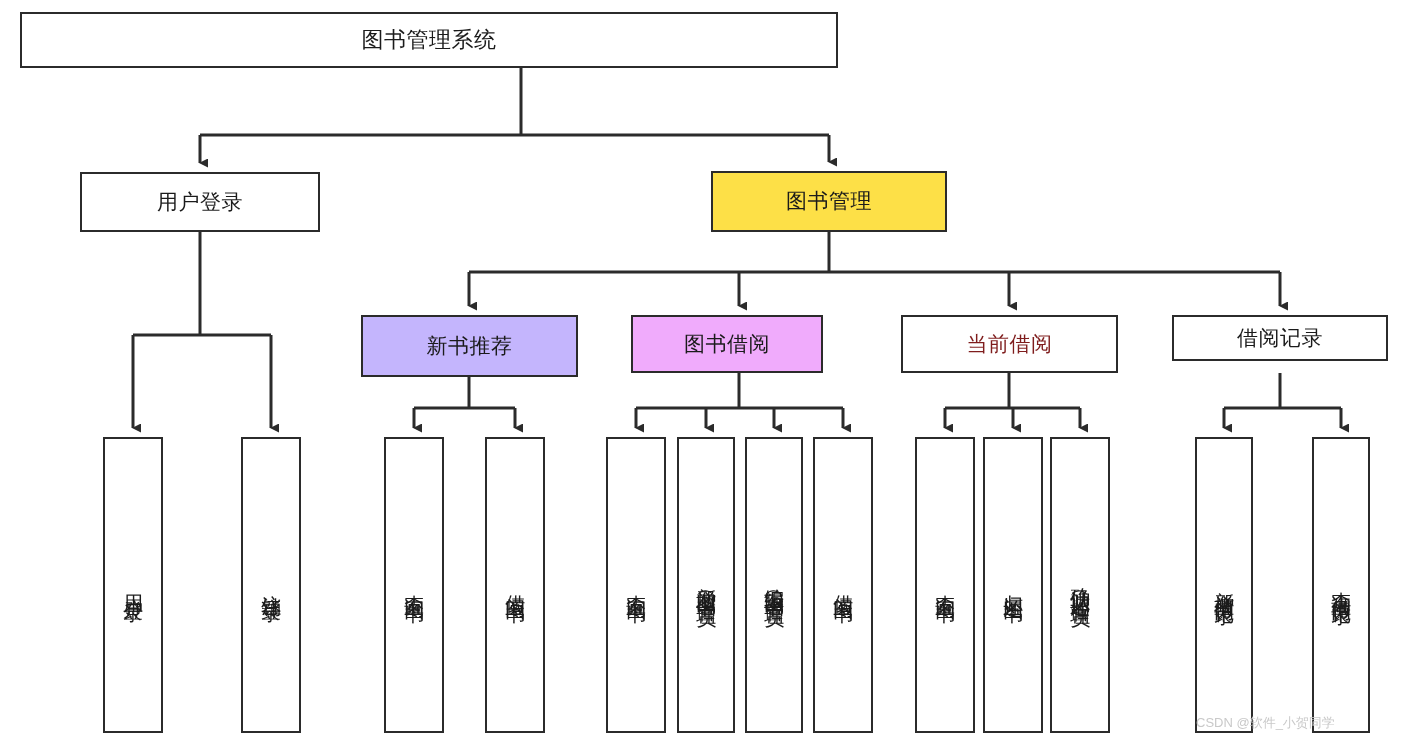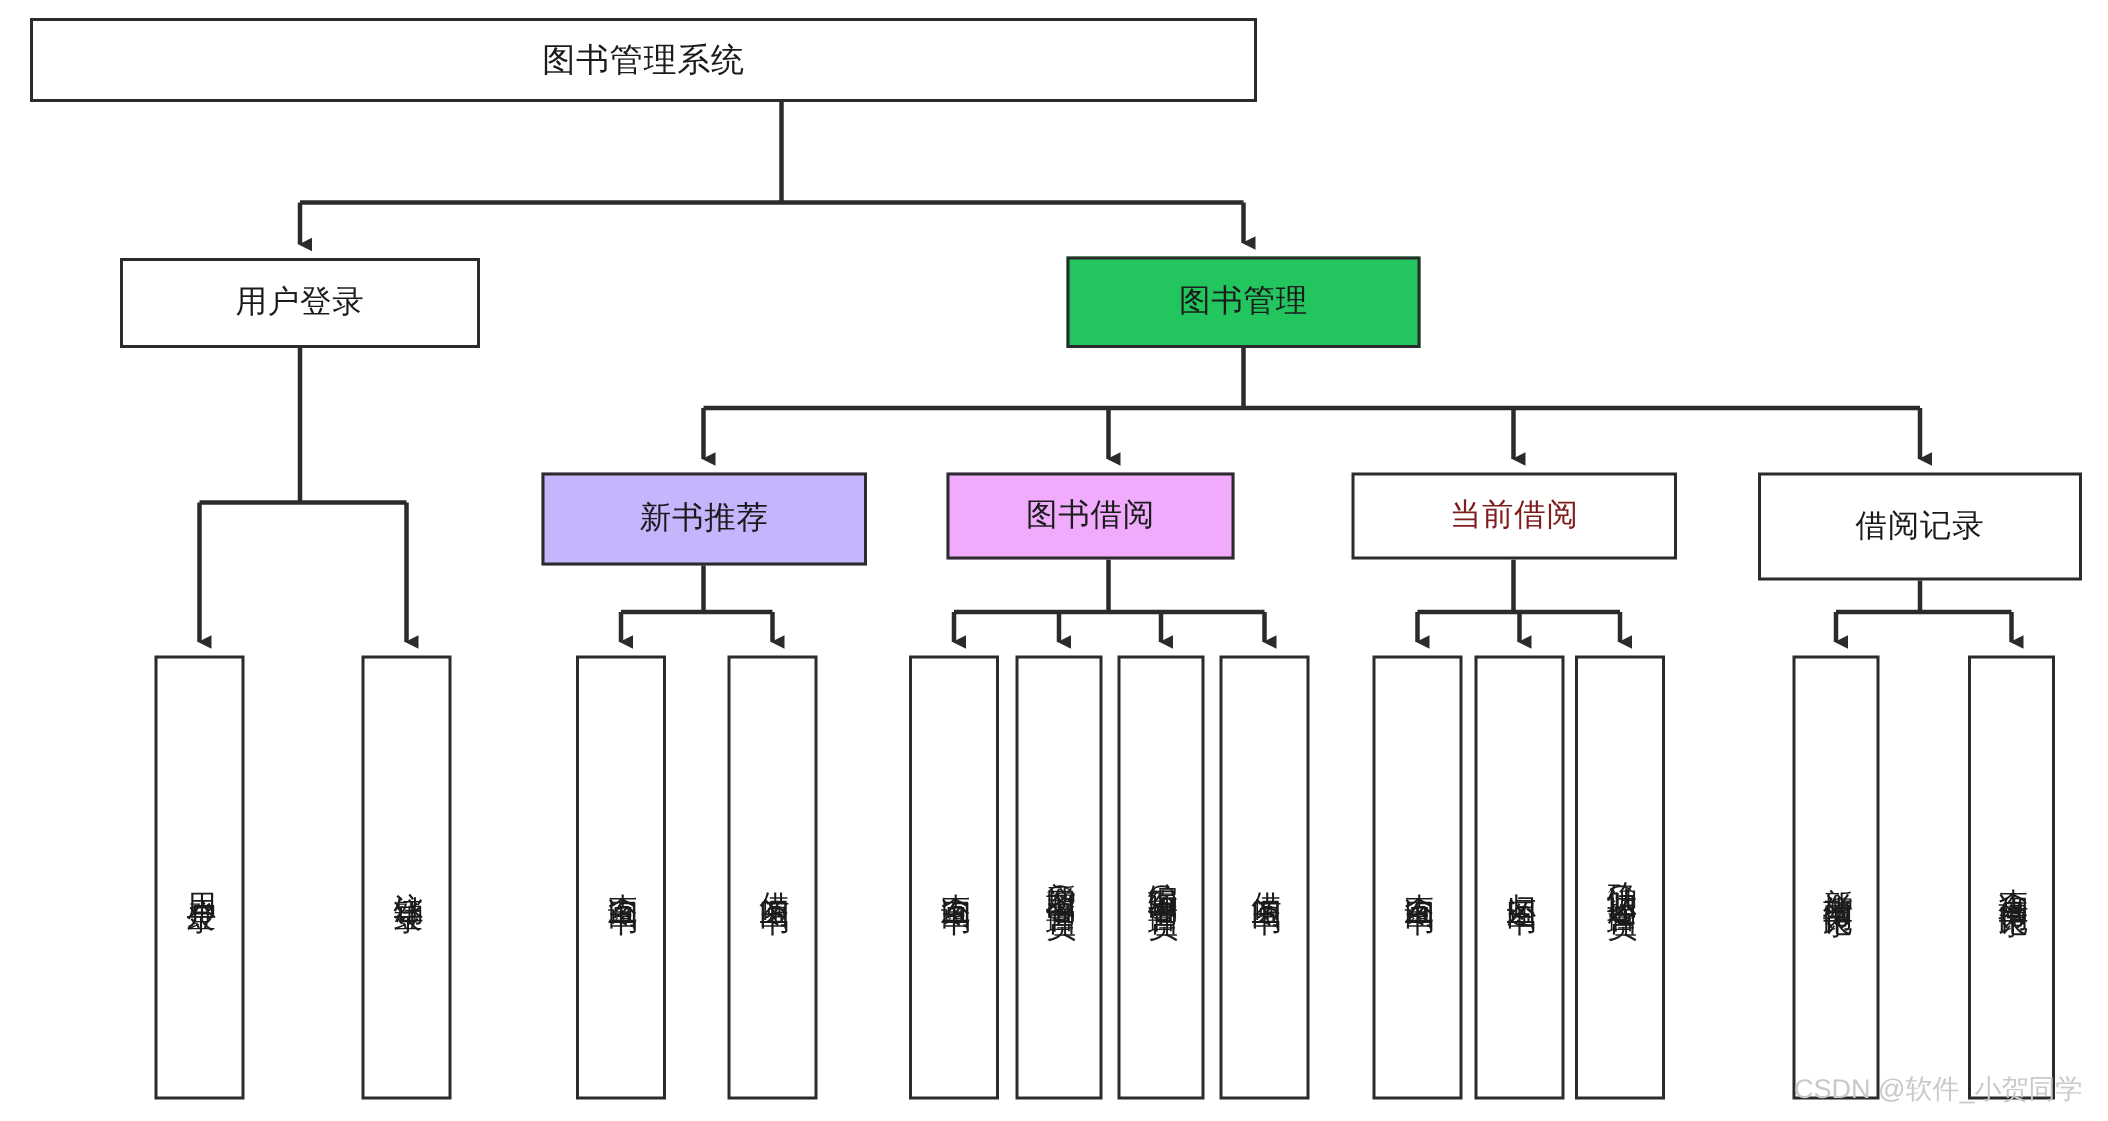--- a/index.html
+++ b/index.html
@@ -51,21 +51,21 @@
     font-size: 20px;
     letter-spacing: 3px;
     max-height: 100%;
   }
   .level-root .node-label { font-size: 22px; }
   .level-1 .node-label { font-size: 21px; }
   .level-2 .node-label { font-size: 21px; }
   .watermark {
     position: absolute;
     color: #c9c9c9;
-    font-size: 18px;
+    font-size: 13px;
     white-space: nowrap;
     user-select: none;
   }
 </style>
 </head>
 <body>
 
 <div id="diagram-root">
 
   <svg id="diagram-svg" viewBox="0 0 1405 747" xmlns="http://www.w3.org/2000/svg">
@@ -120,34 +120,34 @@
     </g>
   </svg>
 
   <div class="node-box horizontal level-root" style="left: 20px; top: 12px; width: 818px; height: 56px; border-color: rgb(43, 43, 43); background: rgb(255, 255, 255); color: rgb(27, 27, 27);">
     <span class="node-label">图书管理系统</span>
   </div>
 
   <div class="node-box horizontal level-1" style="left: 80px; top: 172px; width: 240px; height: 60px; border-color: rgb(43, 43, 43); background: rgb(255, 255, 255); color: rgb(27, 27, 27);">
     <span class="node-label">用户登录</span>
   </div>
-  <div class="node-box horizontal level-1" style="left: 711px; top: 171px; width: 236px; height: 61px; border-color: rgb(43, 43, 43); background: #22c55e; color: rgb(27, 27, 27);">
+  <div class="node-box horizontal level-1" style="left: 711px; top: 171px; width: 236px; height: 61px; border-color: rgb(43, 43, 43); background: #fde047; color: rgb(27, 27, 27);">
     <span class="node-label">图书管理</span>
   </div>
 
   <div class="node-box horizontal level-2" style="left: 361px; top: 315px; width: 217px; height: 62px; border-color: rgb(43, 43, 43); background: #c4b5fd; color: rgb(27, 27, 27);">
     <span class="node-label">新书推荐</span>
   </div>
   <div class="node-box horizontal level-2" style="left: 631px; top: 315px; width: 192px; height: 58px; border-color: rgb(43, 43, 43); background: #f0abfc; color: rgb(27, 27, 27);">
     <span class="node-label">图书借阅</span>
   </div>
   <div class="node-box horizontal level-2" style="left: 901px; top: 315px; width: 217px; height: 58px; border-color: rgb(43, 43, 43); background: rgb(255, 255, 255); color: #7f1d1d;">
     <span class="node-label">当前借阅</span>
   </div>
-  <div class="node-box horizontal level-2" style="left: 1172px; top: 315px; width: 216px; height: 72px; border-color: rgb(43, 43, 43); background: rgb(255, 255, 255); color: rgb(27, 27, 27);">
+  <div class="node-box horizontal level-2" style="left: 1172px; top: 315px; width: 216px; height: 46px; border-color: rgb(43, 43, 43); background: rgb(255, 255, 255); color: rgb(27, 27, 27);">
     <span class="node-label">借阅记录</span>
   </div>
 
   <div class="node-box vertical leaf" style="left: 103px; top: 437px; width: 60px; height: 296px; border-color: rgb(43, 43, 43); background: rgb(255, 255, 255); color: rgb(27, 27, 27);">
     <span class="node-label">用户登录</span>
   </div>
   <div class="node-box vertical leaf" style="left: 241px; top: 437px; width: 60px; height: 296px; border-color: rgb(43, 43, 43); background: rgb(255, 255, 255); color: rgb(27, 27, 27);">
     <span class="node-label">注销登录</span>
   </div>
   <div class="node-box vertical leaf" style="left: 384px; top: 437px; width: 60px; height: 296px; border-color: rgb(43, 43, 43); background: rgb(255, 255, 255); color: rgb(27, 27, 27);">

